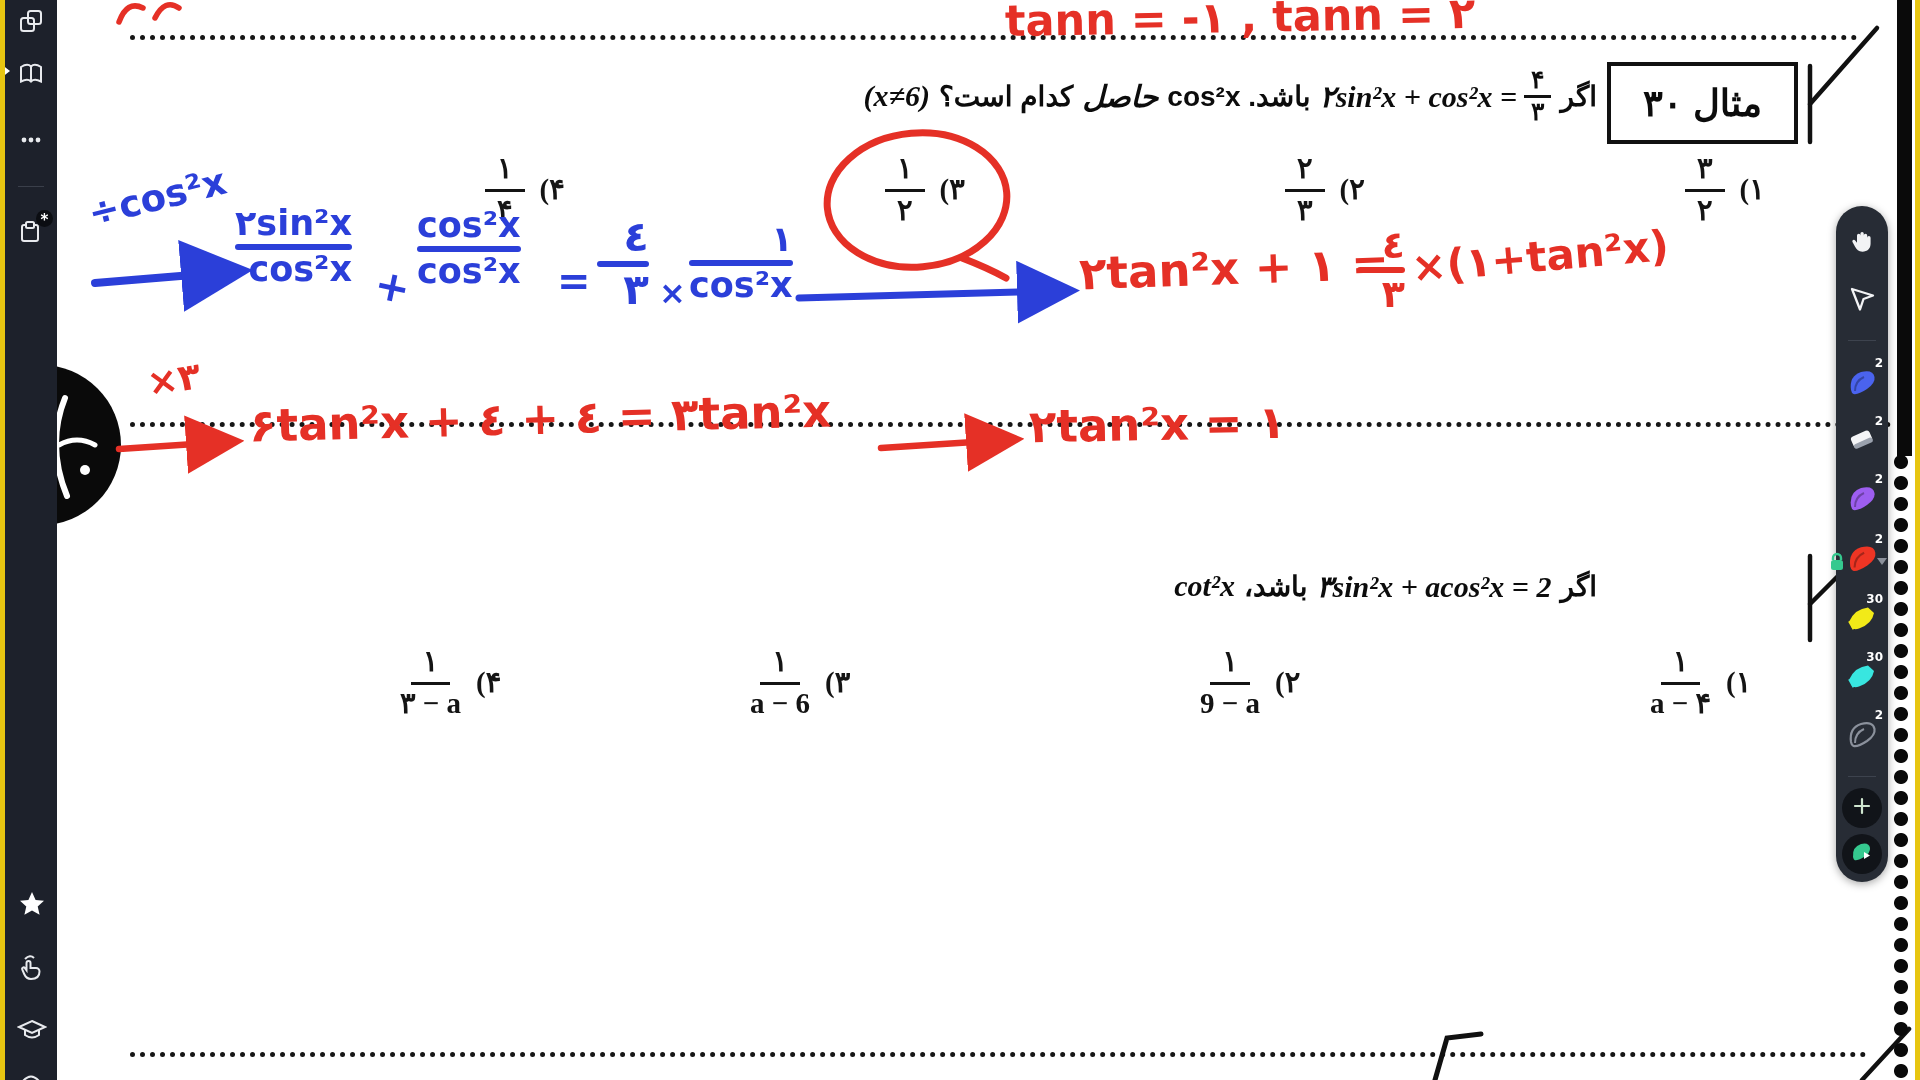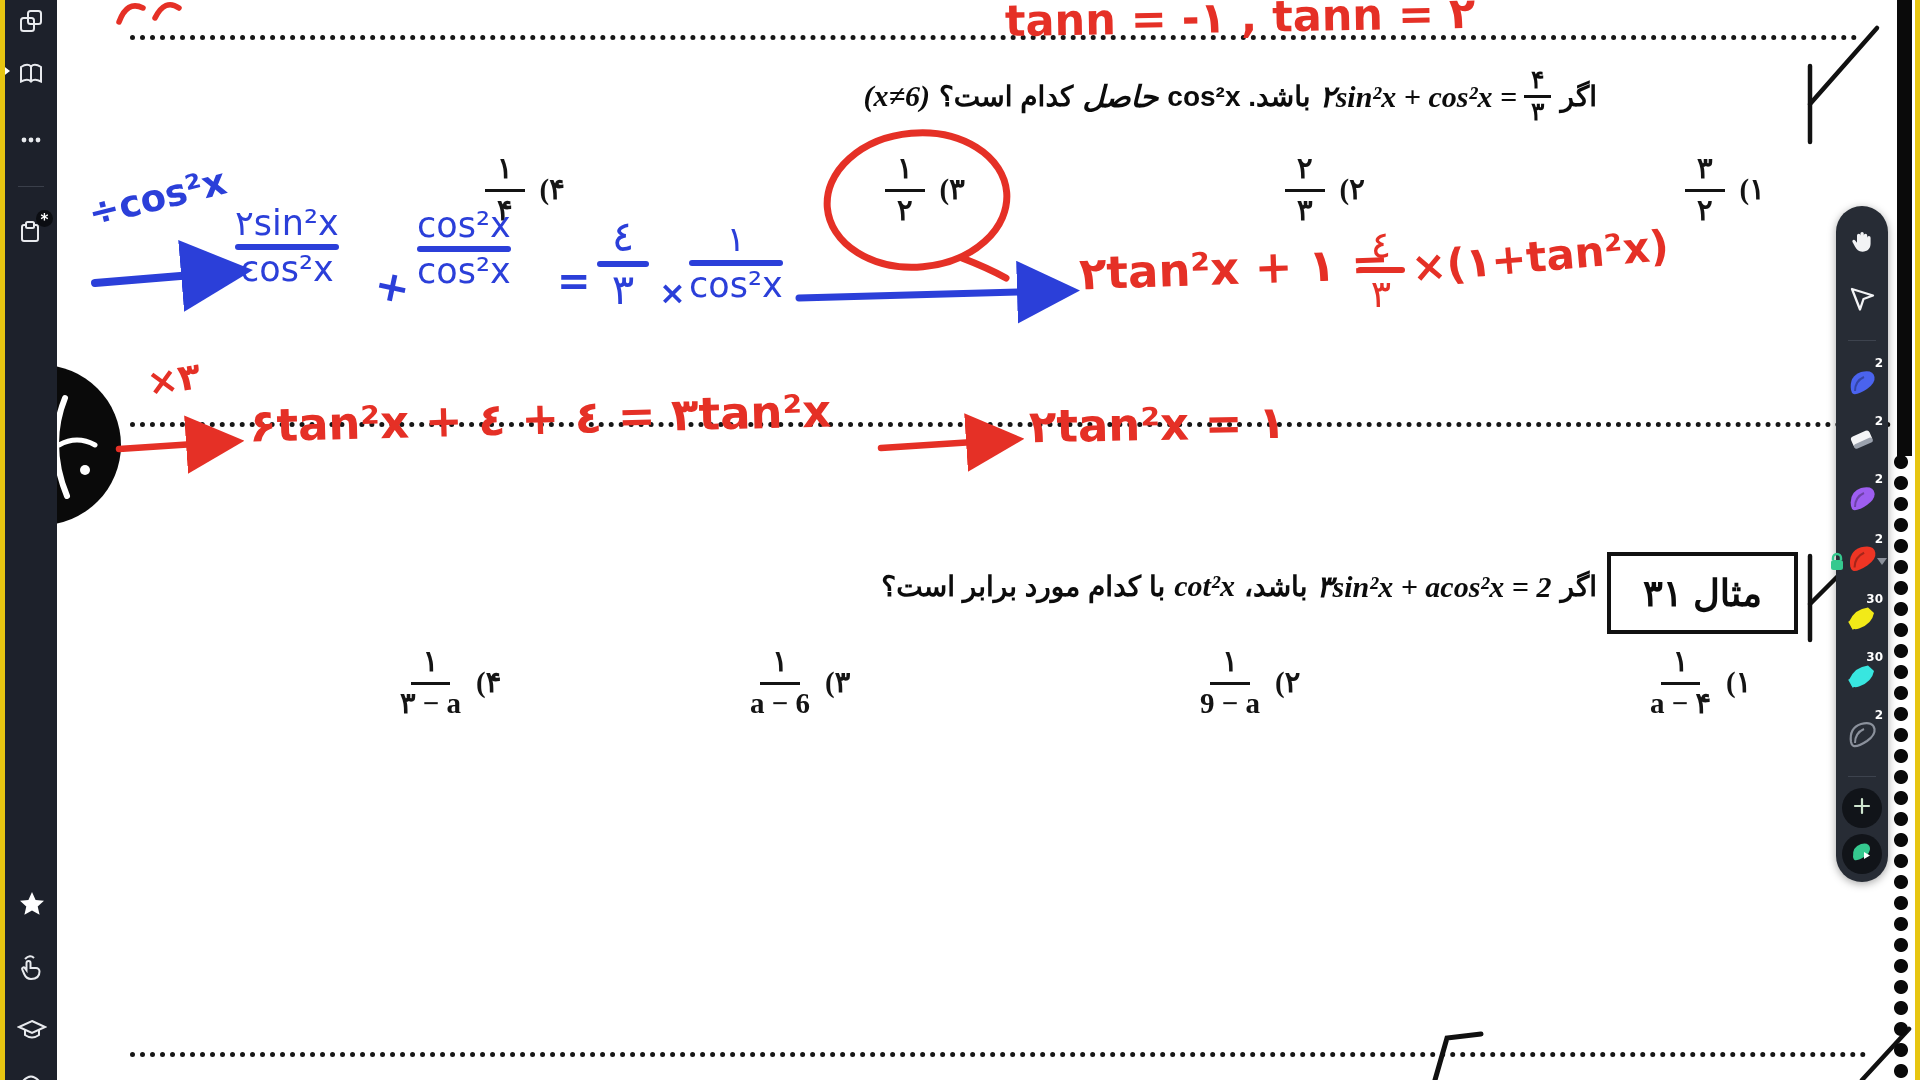--- a/index.html
+++ b/index.html
@@ -30,22 +30,22 @@
   .mfrac .n{border-bottom:3px solid #111;padding:0 7px 2px;}
   .mfrac .d{padding-top:1px;}
   .opt{position:absolute;display:flex;align-items:center;gap:15px;direction:ltr;color:#141414;}
   .opt .frac{display:flex;flex-direction:column;align-items:center;font:700 29px "Liberation Serif",serif;line-height:1.1;}
   .opt .num{border-bottom:3px solid #141414;padding:1px 12px 4px;}
   .opt .den{padding-top:3px;white-space:nowrap;}
   .opt .lbl{font:700 29px "Liberation Serif",serif;}
   
   .hw{position:absolute;font-family:"DejaVu Sans",sans-serif;font-weight:700;white-space:nowrap;}
   .hw-red{color:#e53026;} .hw-blue{color:#2b3fd9;}
-  .hwfrac{position:absolute;display:flex;flex-direction:column;align-items:center;
-    font-family:"DejaVu Sans",sans-serif;font-weight:400;line-height:1.0;}
+  .hwfrac{position:absolute;display:flex;flex-direction:column;align-items:flex-end;
+    font-family:"DejaVu Sans",sans-serif;font-weight:700;line-height:1.0;}
   .hwfrac .bar{height:6px;border-radius:3px;align-self:stretch;margin:3px 0 2px;}
   .hwfrac.hw-blue .bar{background:#2b3fd9;} .hwfrac.hw-red .bar{background:#e53026;}
   
   .perf-bar{position:absolute;left:1897px;top:0;width:15px;height:456px;background:#0a0a0a;}
   .perf-dots{position:absolute;left:1890px;top:452px;width:22px;height:628px;
     background-image:radial-gradient(circle at 11px 10px,#0a0a0a 6.5px,transparent 7.5px);
     background-size:22px 21px;}
   
   .tbar{position:absolute;left:1836px;top:206px;width:52px;height:676px;border-radius:26px;
         background:#272c35;box-shadow:0 2px 8px rgba(0,0,0,.35);}
@@ -117,20 +117,23 @@
     </div>
   </div>
   <div class="sb-pointer"></div>
 
   <div class="content">
 
     <div class="dots" style="left:73px;top:35px;width:1728px;"></div>
     <div class="dots" style="left:73px;top:422px;width:1762px;"></div>
     <div class="dots" style="left:73px;top:1052px;width:1737px;"></div>
 
+    <div class="exbox" style="left:1550px;top:62px;width:183px;height:74px;">
+      <span>مثال ۳۰</span>
+    </div>
     <div class="q" style="right:323px;top:58px;">
       <span>اگر</span>
       <span class="math">
         <span>۲sin²x + cos²x =</span>
         <span class="mfrac">
           <span class="n">۴</span>
           <span class="d">۳</span>
         </span>
       </span>
       <span>باشد. cos²x</span>
@@ -161,29 +164,25 @@
       <span class="lbl" dir="ltr">(۳</span>
     </div>
     <div class="opt" style="left:428px;top:152px;">
       <span class="frac">
           <span class="num">۱</span>
           <span class="den">۴</span>
         </span>
       <span class="lbl" dir="ltr">(۴</span>
     </div>
 
-    <div class="exbox" style="left:1550px;top:552px;width:183px;height:74px;">
-      <span>مثال ۳۱</span>
-    </div>
     <div class="q" style="right:323px;top:548px;">
       <span>اگر</span>
       <span class="math">۳sin²x + acos²x = 2</span>
       <span>باشد،</span>
       <span class="math">cot²x</span>
-      <span>با کدام مورد برابر است؟</span>
     </div>
 
     <div class="opt" style="left:1593px;top:645px;">
       <span class="frac">
           <span class="num">۱</span>
           <span class="den" dir="ltr">a − ۴</span>
         </span>
       <span class="lbl" dir="ltr">(۱</span>
     </div>
     <div class="opt" style="left:1143px;top:645px;">

